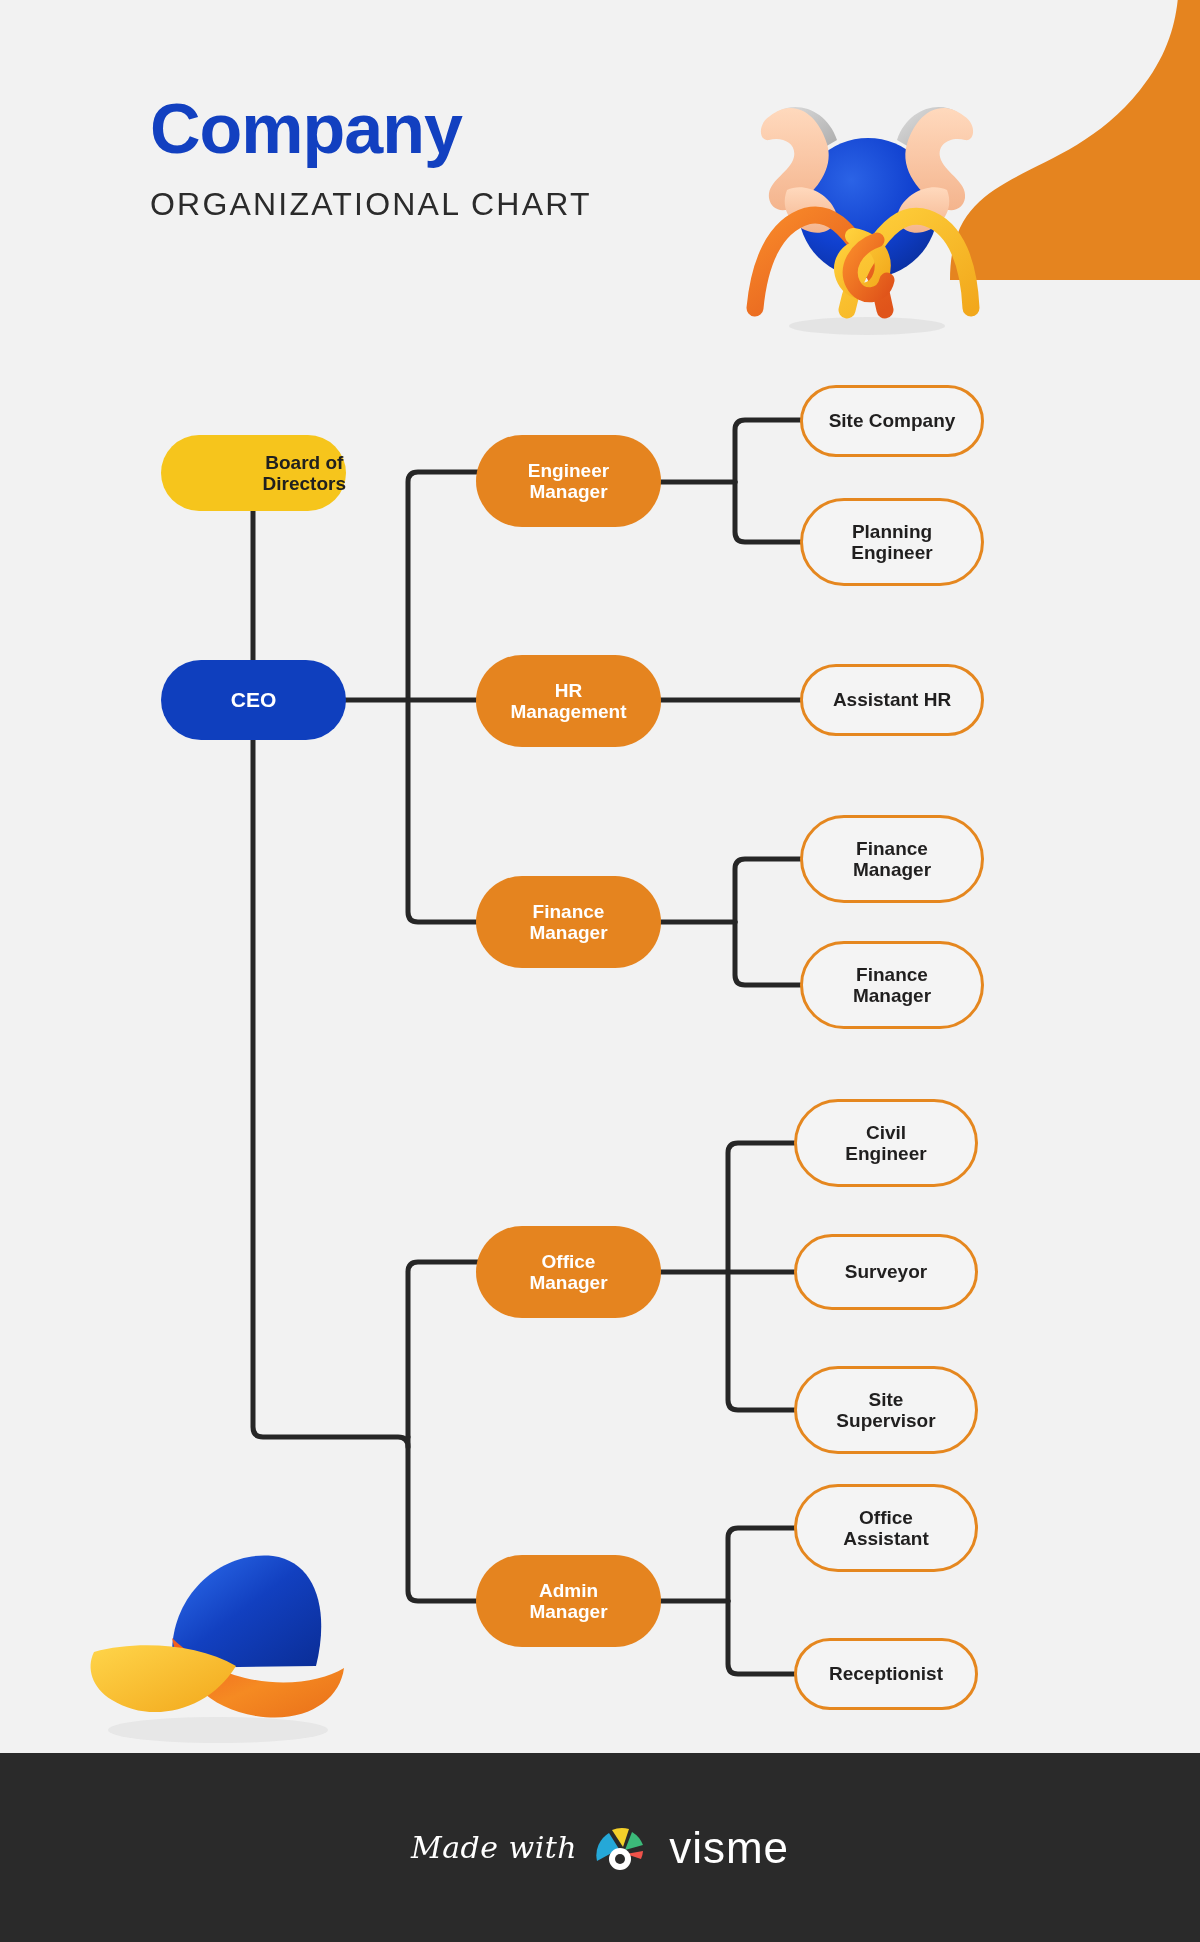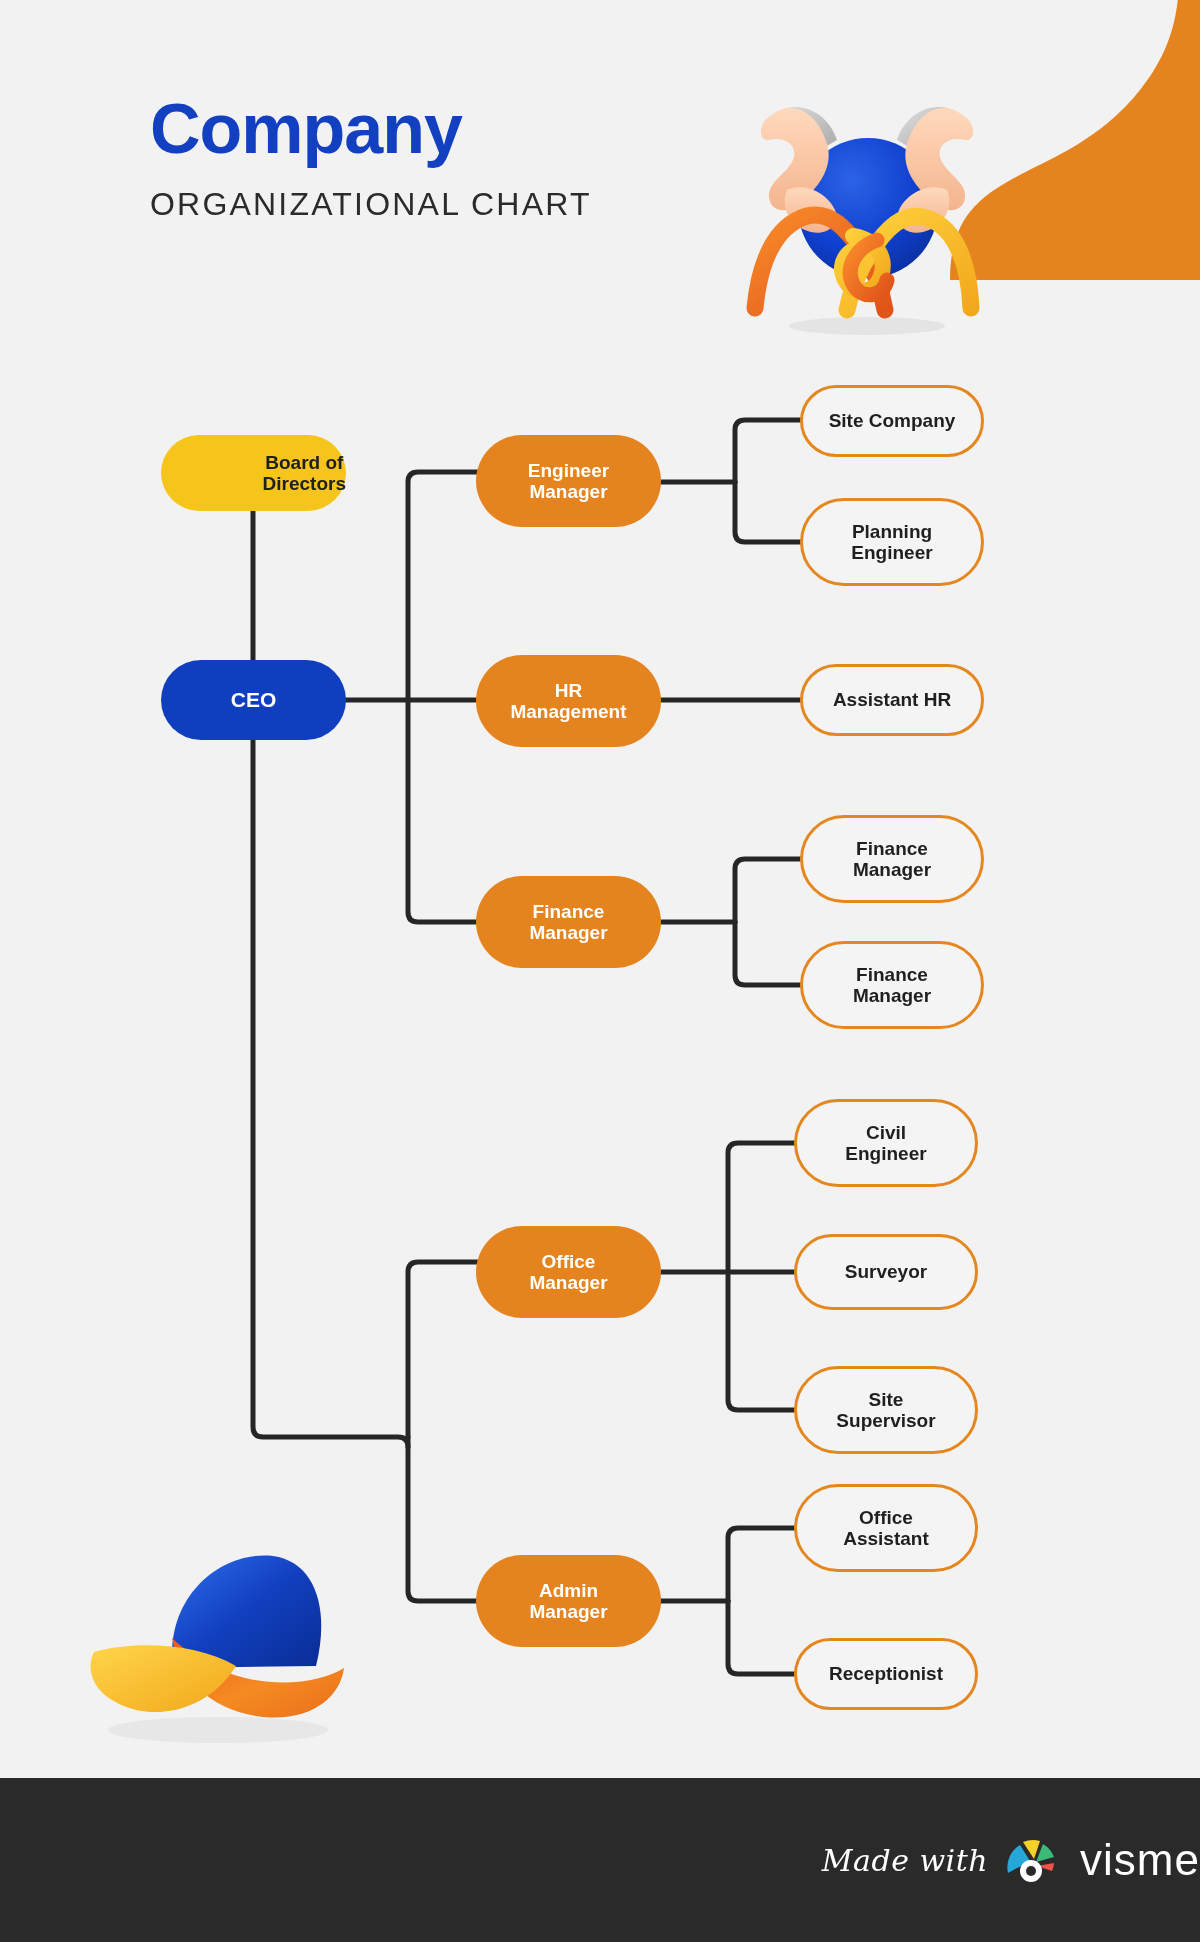--- a/index.html
+++ b/index.html
@@ -109,25 +109,25 @@
     border: 3px solid #e5871f;
     font-size: 19px;
   }
 
   
   .footer-bar {
     position: absolute;
     left: 0;
     bottom: 0;
     width: 1200px;
-    height: 164px;
+    height: 189px;
     background: #2a2a2a;
     display: flex;
     align-items: center;
-    justify-content: flex-end;
+    justify-content: center;
   }
   .footer-inner {
     display: flex;
     align-items: center;
     gap: 16px;
   }
   .made-with {
     font-family: "DejaVu Serif", serif;
     font-style: italic;
     font-size: 30px;

